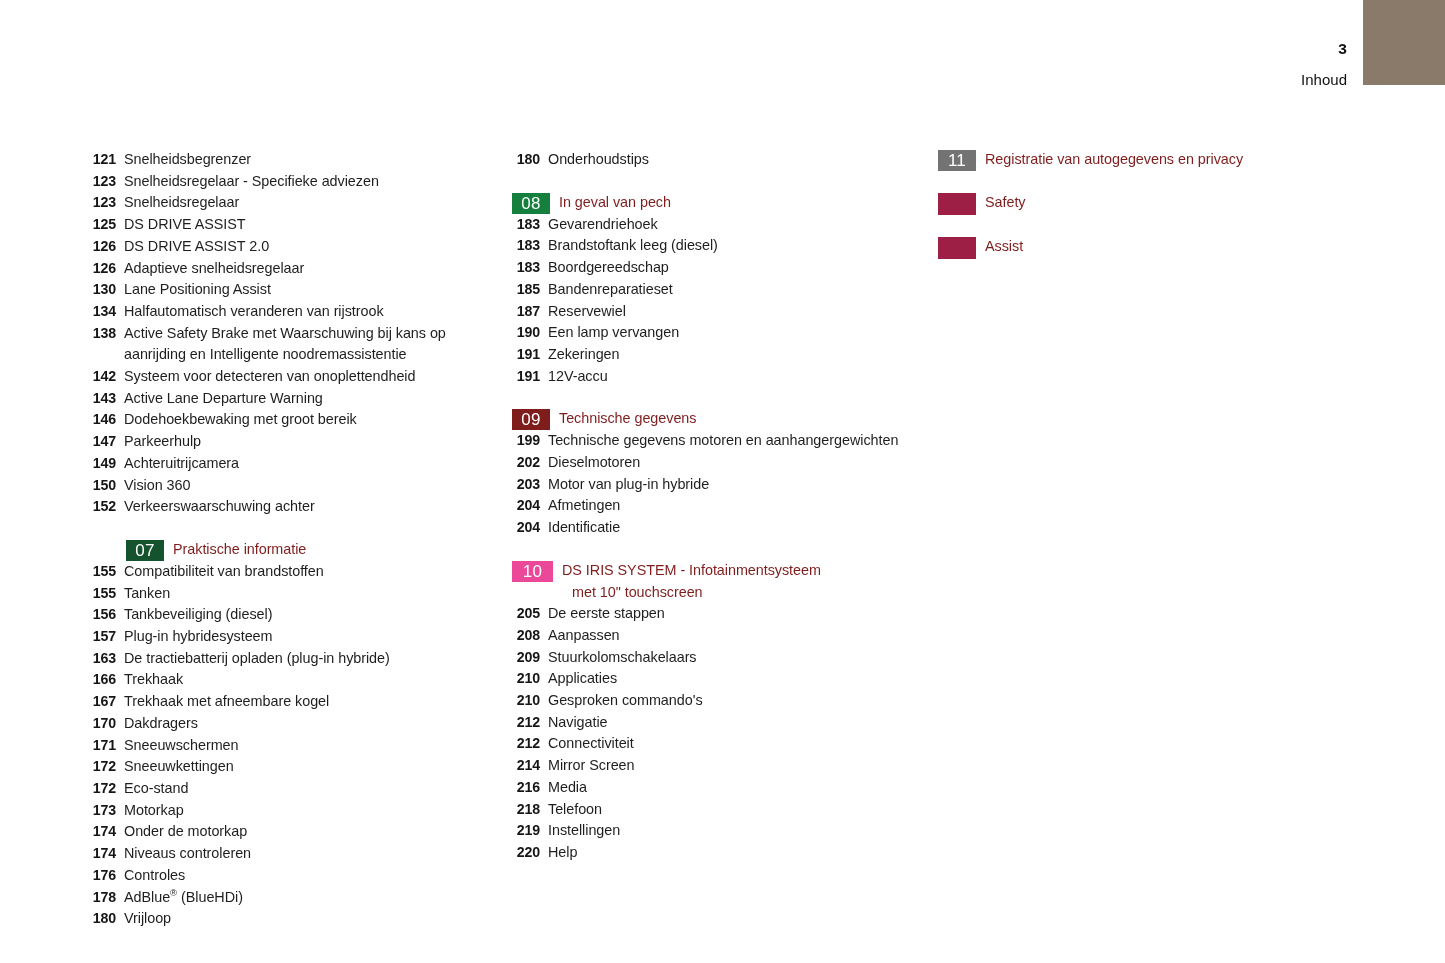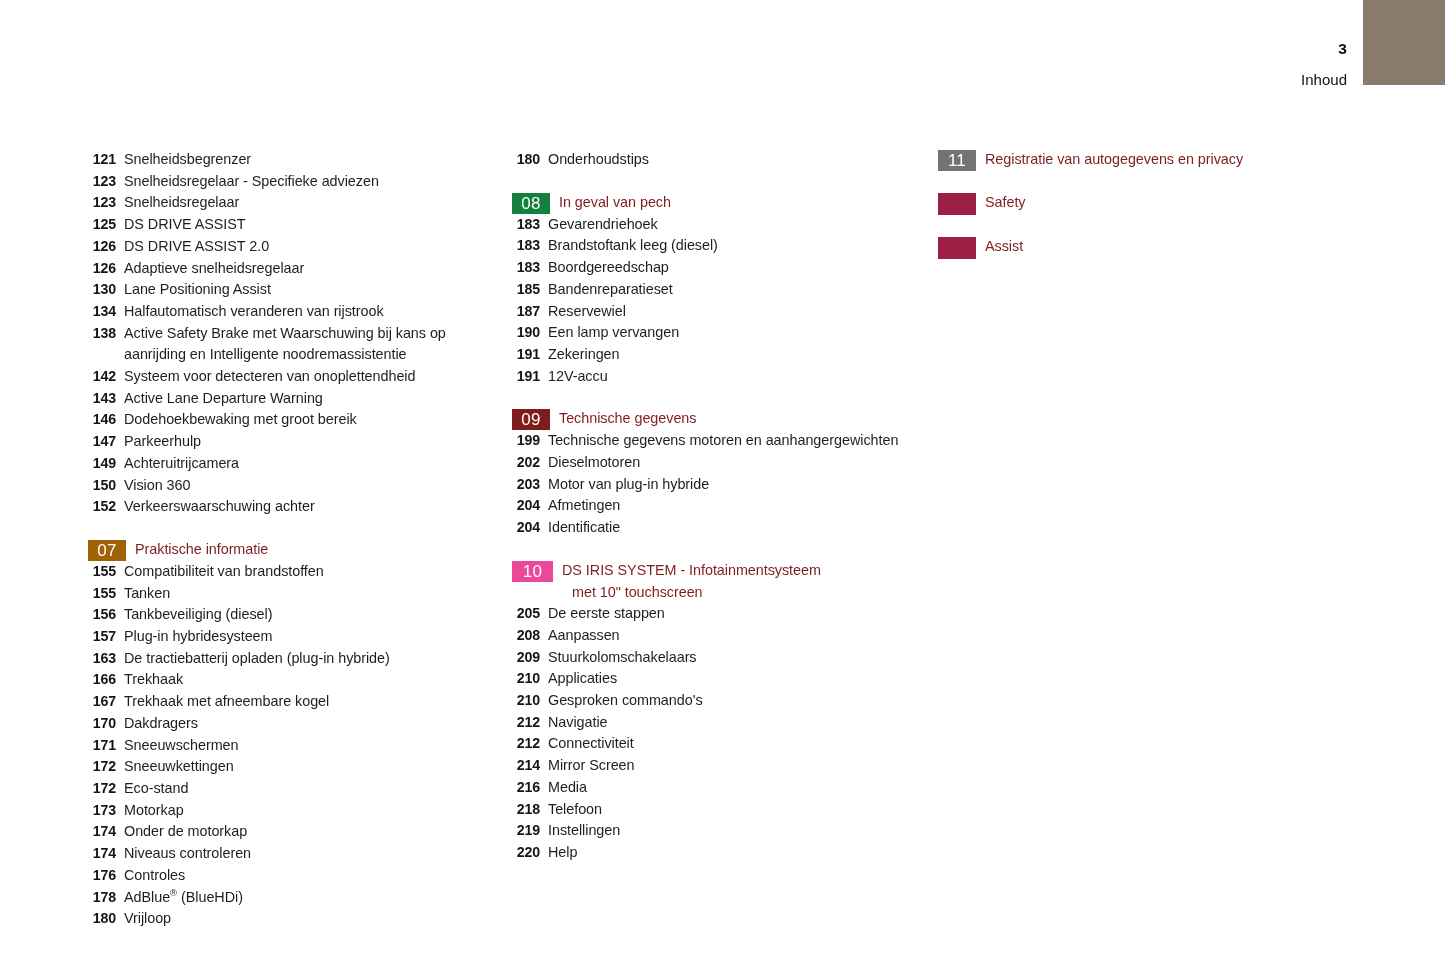--- a/index.html
+++ b/index.html
@@ -211,21 +211,21 @@
       <div class="entry">
         <span class="page-num">150</span>
         <span class="entry-title">Vision 360</span>
       </div>
       <div class="entry">
         <span class="page-num">152</span>
         <span class="entry-title">Verkeerswaarschuwing achter</span>
       </div>
       <div class="chapter-spacer"></div>
       <div class="chapter">
-        <span class="chapter-badge" style="background: #a16207;">07</span>
+        <span class="chapter-badge" style="background: #14532d; margin-left: 38px;">07</span>
         <span class="chapter-title">Praktische informatie</span>
       </div>
       <div class="entry">
         <span class="page-num">155</span>
         <span class="entry-title">Compatibiliteit van brandstoffen</span>
       </div>
       <div class="entry">
         <span class="page-num">155</span>
         <span class="entry-title">Tanken</span>
       </div>

